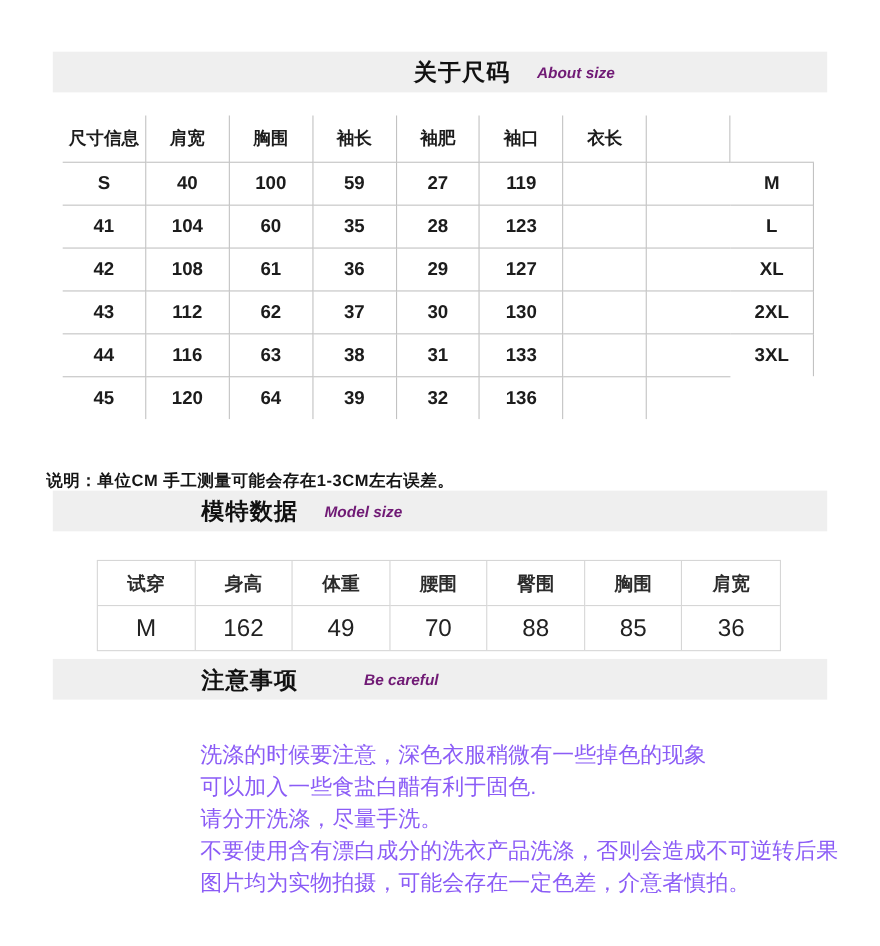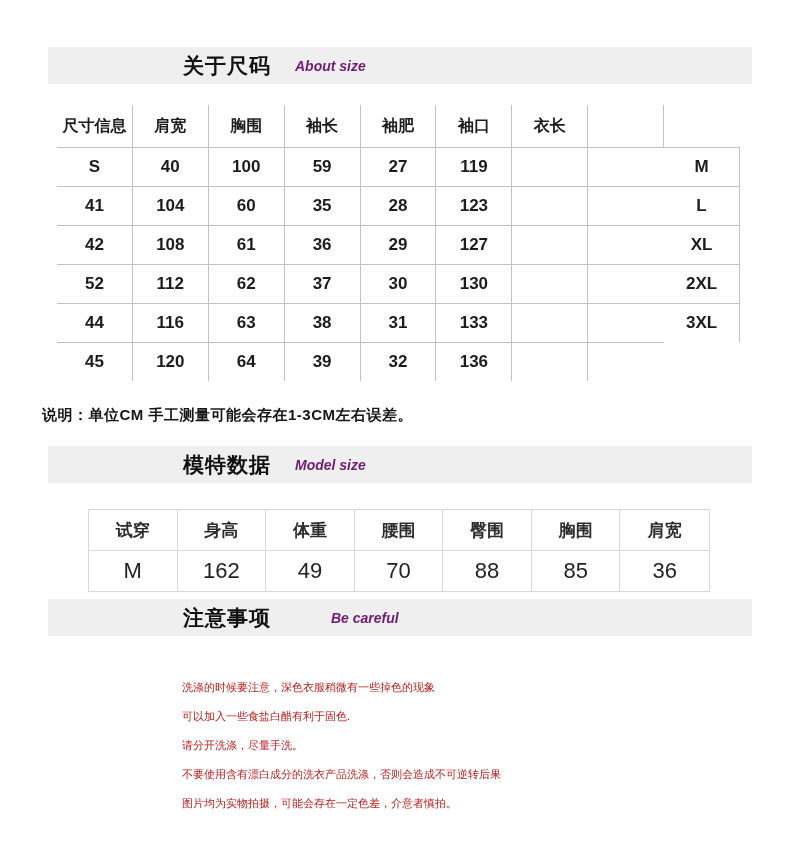--- a/index.html
+++ b/index.html
@@ -9,41 +9,41 @@
     color:#111;overflow:hidden;
   }
   
   .bar{
     position:absolute;left:48px;width:704px;height:37px;
     background:var(--bar-bg,#efefef);
     display:flex;align-items:center;
   }
   .bar .cn{margin-left:135px;font-size:21px;font-weight:700;letter-spacing:1px;color:#111;}
   .bar .en{margin-left:24px;font-size:14px;font-weight:700;color:#701a75;font-style:italic;}
-  .bar1{top:47px;} .bar2{top:446px;} .bar3{top:599px;gap:36px;}
+  .bar1{top:47px;justify-content:center;} .bar2{top:446px;} .bar3{top:599px;gap:36px;}
 
   
   .size-table{
     position:absolute;left:57px;top:105px;width:683px;
     display:grid;grid-template-columns:repeat(9,1fr);
   }
   .size-table .cell{
     display:flex;align-items:center;justify-content:center;
     height:38px;
     border-right:1px solid var(--t1-line,#c2c2c2);
     border-bottom:1px solid var(--t1-line,#c2c2c2);
     font-weight:700;font-size:17px;color:#1c1c1c;
   }
   .size-table .cell.hdr{height:42px;font-size:16px;}
   .size-table .cell.col-last{border-right:none;}
   .size-table .cell.row-last{border-bottom:none;}
 
   
   .note{
-    position:absolute;left:42px;top:406px;
+    position:absolute;left:42px;top:428px;
     font-size:15px;font-weight:700;color:#151515;letter-spacing:0.5px;
   }
 
   
   .model-table{
     position:absolute;left:88px;top:509px;width:620px;
     display:grid;grid-template-columns:repeat(7,1fr);
     border:1px solid var(--t2-line,#d6d6d6);
   }
   .model-table .cell{
@@ -53,21 +53,21 @@
     border-bottom:1px solid var(--t2-line,#d6d6d6);
     font-weight:700;font-size:17px;color:#2c2c2c;
   }
   .model-table .cell.col-last{border-right:none;}
   .model-table .cell.row-last{border-bottom:none;}
   .model-table .cell.val{font-size:22px;font-weight:400;color:#222;}
 
   
   .care{
     position:absolute;left:182px;top:673px;
-    font-size:11px;line-height:29px;color:#b91c1c;font-weight:400;
+    font-size:20px;line-height:29px;color:#8b5cf6;font-weight:400;
   }
   .care .line{white-space:nowrap;}
 </style>
 </head>
 <body style="--bar-bg: #efefef; --t1-line: #c2c2c2; --t2-line: #d6d6d6;">
 
 <div class="bar bar1">
   <span class="cn">关于尺码</span>
   <span class="en">About size</span>
 </div>
@@ -102,21 +102,21 @@
     <div class="cell">L</div>
     <div class="cell">42</div>
     <div class="cell">108</div>
     <div class="cell">61</div>
     <div class="cell">36</div>
     <div class="cell">29</div>
     <div class="cell">127</div>
     <div class="cell"></div>
     <div class="cell col-last"></div>
     <div class="cell">XL</div>
-    <div class="cell">52</div>
+    <div class="cell">43</div>
     <div class="cell">112</div>
     <div class="cell">62</div>
     <div class="cell">37</div>
     <div class="cell">30</div>
     <div class="cell">130</div>
     <div class="cell"></div>
     <div class="cell col-last"></div>
     <div class="cell">2XL</div>
     <div class="cell">44</div>
     <div class="cell">116</div>

